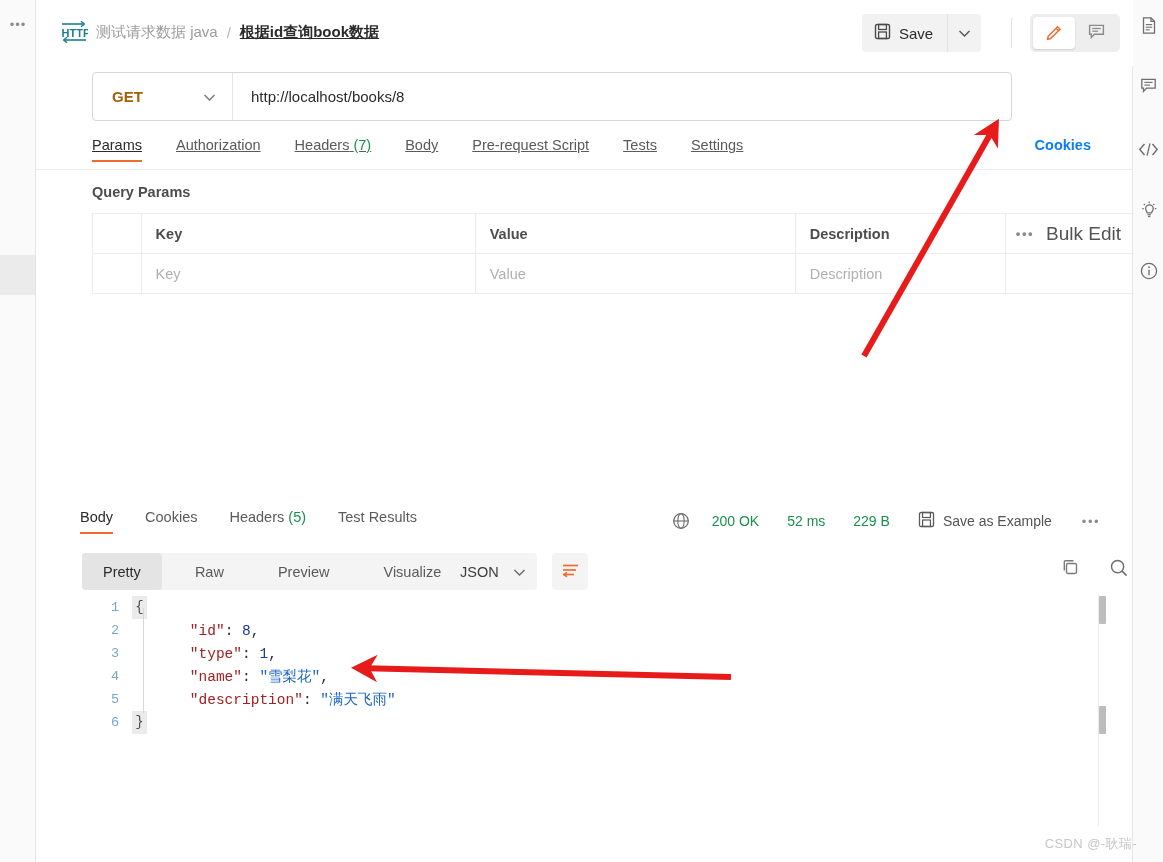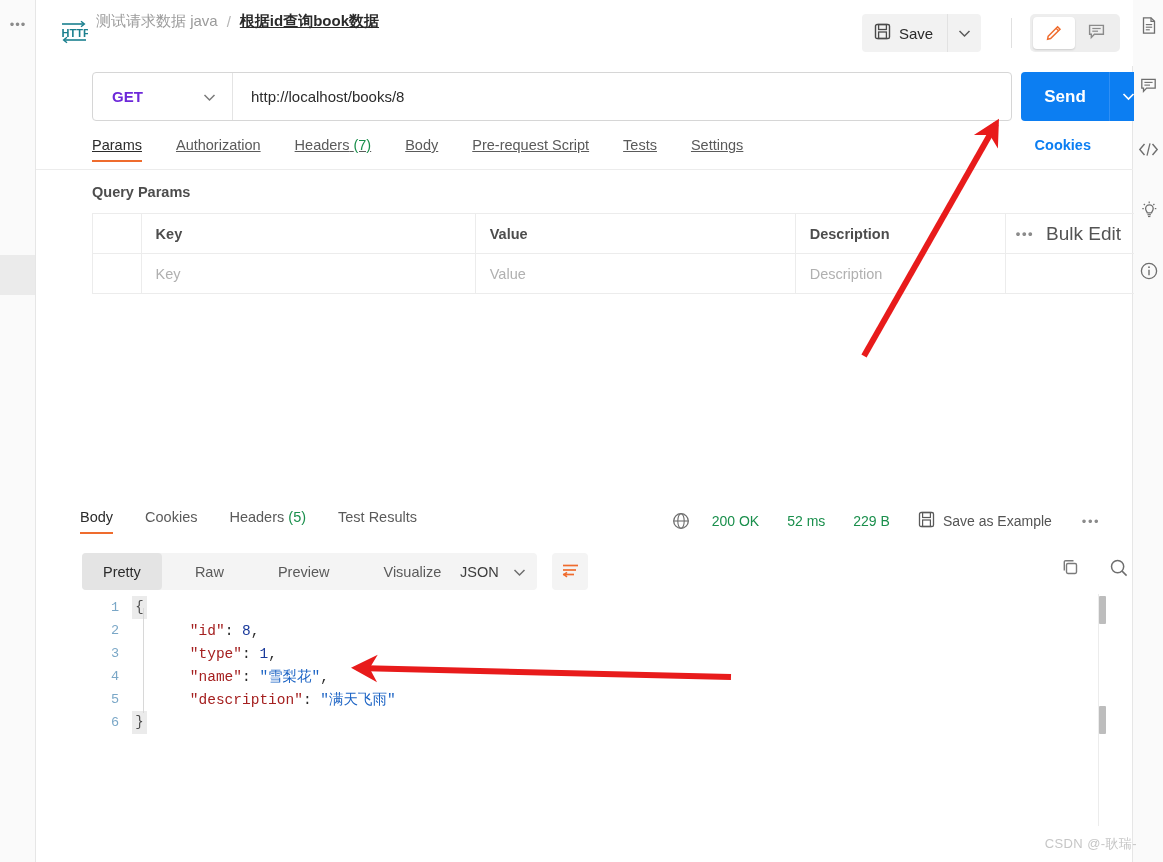--- a/index.html
+++ b/index.html
@@ -48,21 +48,21 @@
   .header {
     position: absolute; left: 0; top: 0;
     width: 1097px; height: 66px;
     background: #ffffff;
   }
   .http-icon {
     position: absolute; left: 24px; top: 19px;
     width: 28px; height: 26px;
   }
   .breadcrumb {
-    position: absolute; left: 60px; top: 9px;
+    position: absolute; left: 60px; top: 20px;
     height: 24px; display: flex; align-items: center;
     font-size: 15px;
   }
   .bc-collection { color: #9b9b9b; cursor: pointer; }
   .bc-sep { color: #b5b5b5; margin: 0 9px; }
   .bc-current { color: #2b2b2b; font-weight: bold; cursor: pointer; text-decoration: underline; }
 
   .save-group {
     position: absolute; left: 826px; top: 14px;
     display: flex; height: 38px;
@@ -109,21 +109,21 @@
     border: 1px solid #d6d6d6; border-radius: 4px;
     background: #fff; display: flex; align-items: center;
   }
   .method {
     width: 140px; height: 47px;
     display: flex; align-items: center; justify-content: space-between;
     padding: 0 16px 0 19px;
     border-right: 1px solid #e4e4e4;
     cursor: pointer;
   }
-  .method-label { color: #6d28d9; font-weight: bold; font-size: 15px; }
+  .method-label { color: #a16207; font-weight: bold; font-size: 15px; }
   .url-input {
     flex: 1; height: 47px; border: none; outline: none;
     padding: 0 18px; font-size: 15px; color: #2b2b2b;
     font-family: "Liberation Sans", sans-serif;
     background: transparent;
   }
   .send-group {
     position: absolute; left: 985px; top: 72px;
     display: flex; height: 49px;
     border-radius: 4px; overflow: hidden;
@@ -414,30 +414,20 @@
         <span class="method-label">GET</span>
         <span>
           <svg width="13" height="9" viewBox="0 0 13 9">
               <polyline points="1.5,2 6.5,7 11.5,2" fill="none" stroke="#7a7a7a" stroke-width="1.5"></polyline>
             </svg>
         </span>
       </div>
       <input class="url-input" type="text" value="http://localhost/books/8" style="">
     </div>
 
-    <div class="send-group">
-      <button class="send-btn">Send</button>
-      <button class="send-caret">
-        <span>
-          <svg width="13" height="9" viewBox="0 0 13 9">
-              <polyline points="1.5,2 6.5,7 11.5,2" fill="none" stroke="#ffffff" stroke-width="1.7"></polyline>
-            </svg>
-        </span>
-      </button>
-    </div>
 
     <div class="req-tabs">
       <div class="rtab active"><span>Params</span></div>
       <div class="rtab"><span>Authorization</span></div>
       <div class="rtab"><span>Headers</span> <span class="cnt">(7)</span></div>
       <div class="rtab"><span>Body</span></div>
       <div class="rtab"><span>Pre-request Script</span></div>
       <div class="rtab"><span>Tests</span></div>
       <div class="rtab"><span>Settings</span></div>
       <div class="cookies-link">Cookies</div>

